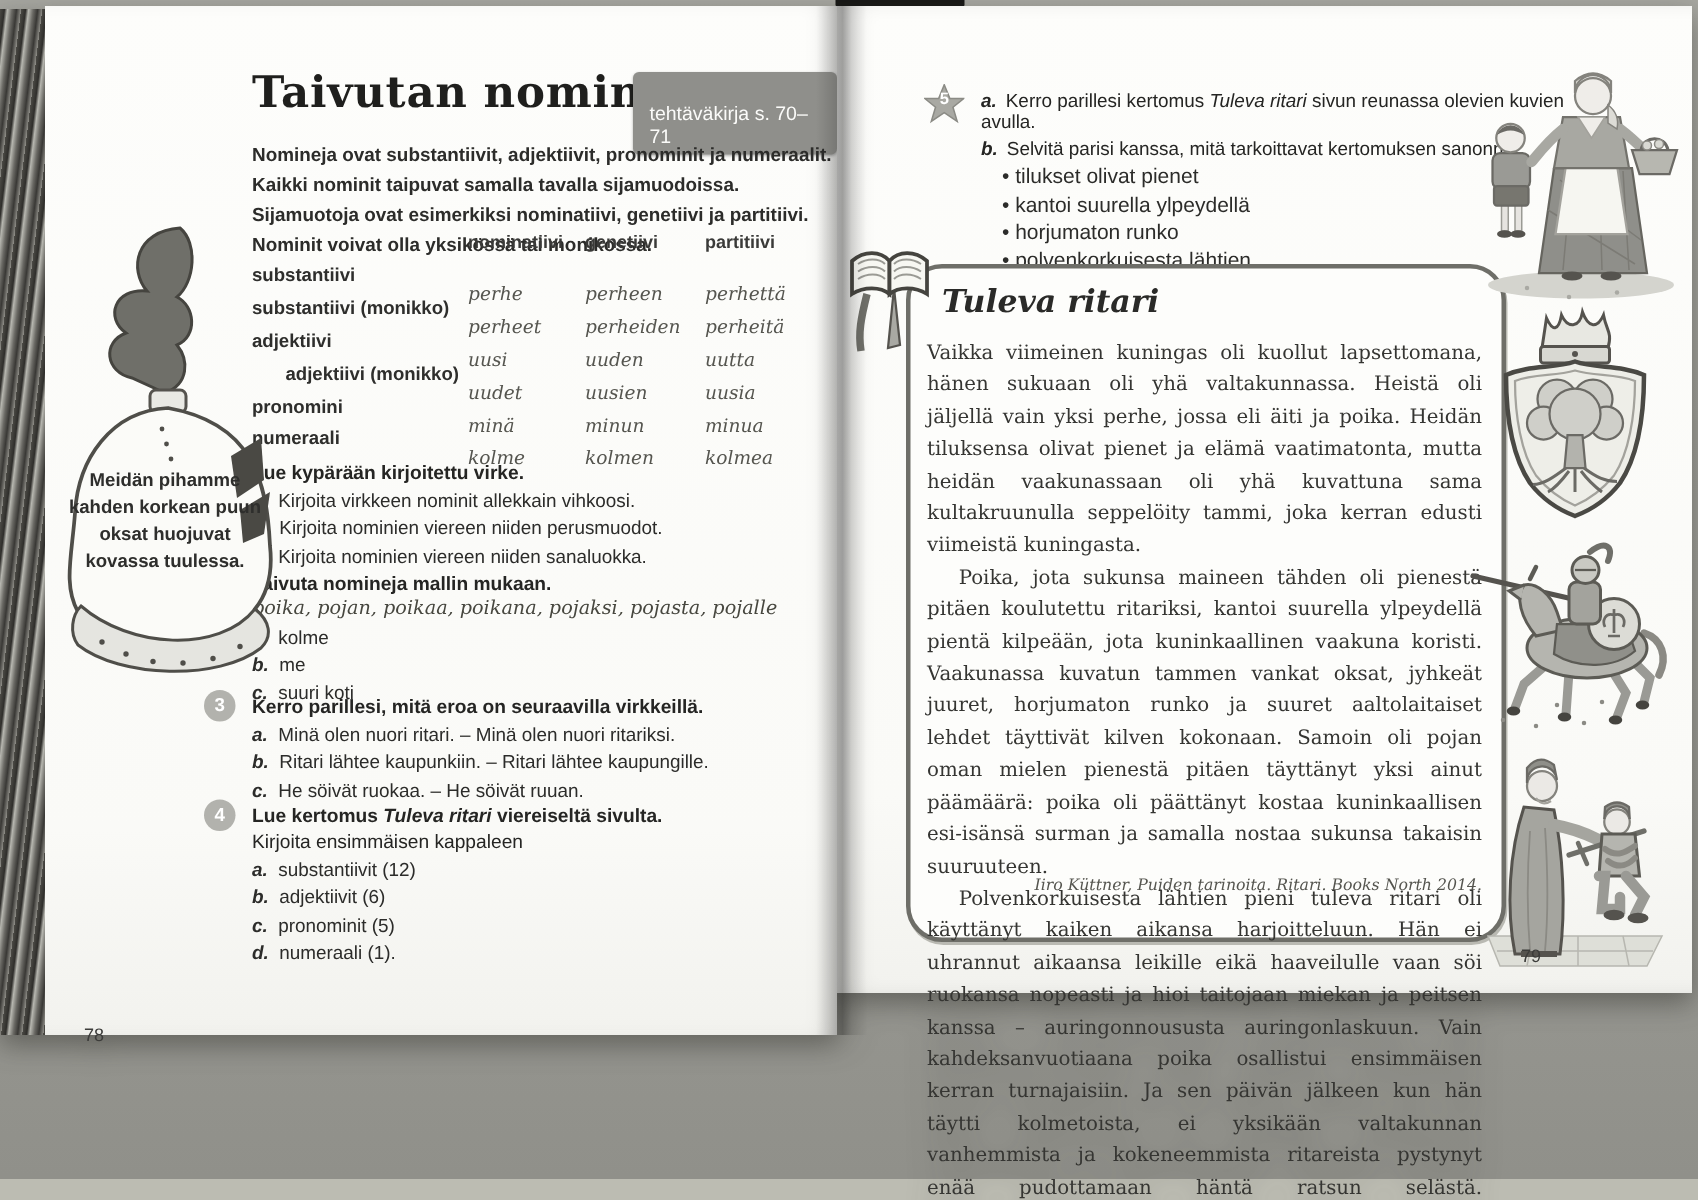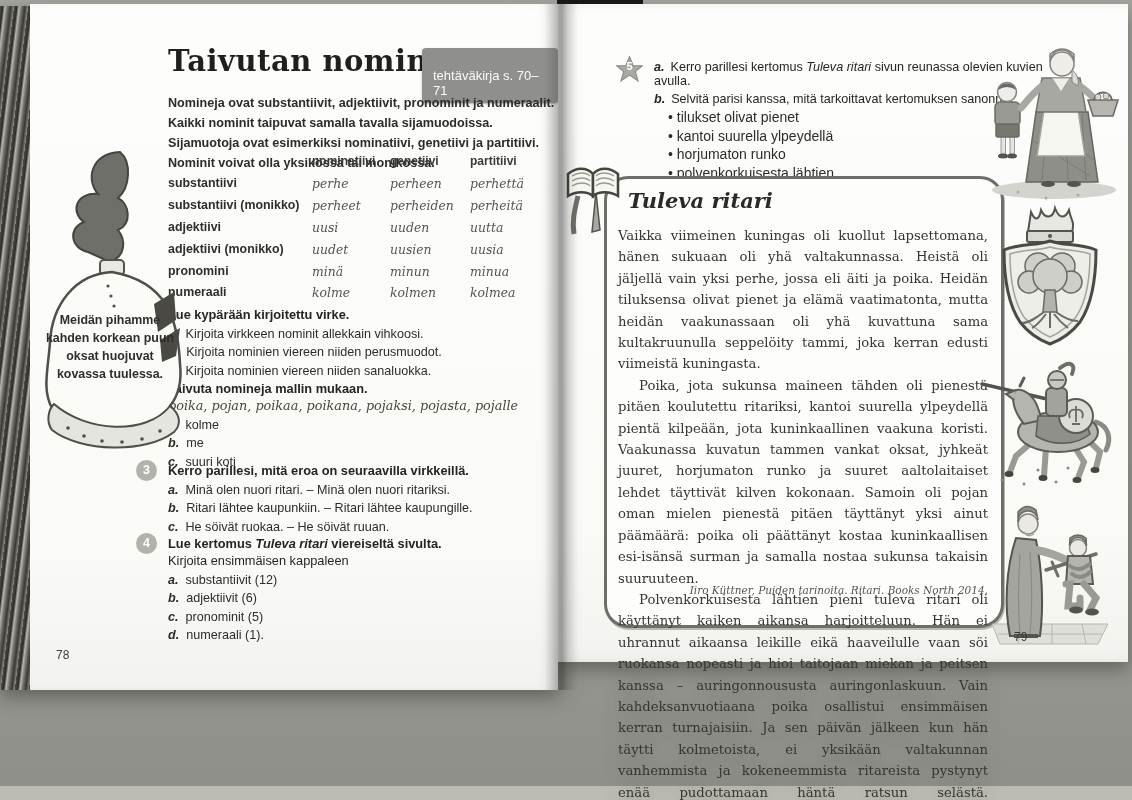--- a/index.html
+++ b/index.html
@@ -13,21 +13,21 @@
   #left-page{left:30px;top:0;width:528px;height:686px;box-shadow:inset -14px 0 18px -12px rgba(0,0,0,.25);}
   #right-page{left:558px;top:0;width:570px;height:658px;box-shadow:inset 16px 0 20px -12px rgba(0,0,0,.3);}
   #gutter{position:absolute;left:544px;top:0;width:34px;height:686px;background:linear-gradient(90deg,rgba(0,0,0,0) 0%,rgba(0,0,0,.16) 40%,rgba(0,0,0,.26) 52%,rgba(0,0,0,.10) 70%,rgba(0,0,0,0) 100%);pointer-events:none;}
   .abs{position:absolute;}
   
   #lp-title{left:138px;top:40px;font-family:"DejaVu Serif",serif;font-weight:700;font-size:29px;color:#1f1f1d;letter-spacing:.5px;}
   #lp-badge{left:392px;top:44px;background:#8f8f8b;color:#fbfbf9;font-size:13px;padding:20px 11px 5px;border-radius:4px;box-shadow:0 1px 2px rgba(0,0,0,.3);}
   #lp-intro{left:138px;top:90px;width:392px;font-size:12.6px;line-height:1.58;color:#2c2c2a;font-weight:600;}
   .thead{top:150px;font-size:12px;color:#3a3a38;font-weight:700;}
   .trow{font-size:12.4px;color:#2e2e2c;font-weight:600;}
-  .tword{font-family:"DejaVu Serif",serif;font-style:italic;font-weight:400;color:#55554f;}
+  .tword{font-family:"DejaVu Serif",serif;font-style:italic;font-weight:400;color:#55554f;margin-top:12px;}
   .c0{left:138px;width:138px;display:inline-block;}
   .c1{left:282px;position:absolute;}
   .c2{left:360px;position:absolute;}
   .c3{left:440px;position:absolute;}
   .exercise{left:138px;width:400px;}
   .ex-bullet{position:absolute;left:-32px;top:-3px;width:21px;height:21px;border-radius:50%;color:#fff;font-weight:700;font-size:12.5px;text-align:center;line-height:21px;}
   .bullet-dark{background:#4d4d49;}
   .bullet-light{background:#b2b2ad;}
   .ex-title{font-size:12.8px;color:#252523;font-weight:600;}
   .ex-example{font-family:"DejaVu Serif",serif;font-style:italic;font-size:12.8px;color:#47473f;margin-top:2px;}
@@ -92,21 +92,21 @@
           <span class="tword c2">perheiden</span>
           <span class="tword c3">perheitä</span>
         </div>
         <div class="abs trow" style="left:0;top:216px;width:528px;">
           <span class="abs c0" style="position:absolute;">adjektiivi</span>
           <span class="tword c1">uusi</span>
           <span class="tword c2">uuden</span>
           <span class="tword c3">uutta</span>
         </div>
         <div class="abs trow" style="left:0;top:238px;width:528px;">
-          <span class="abs c0" style="position:absolute;">adjektiivi (monikko)</span>
+          <span class="abs c0" style="position:absolute;text-align:right;">adjektiivi (monikko)</span>
           <span class="tword c1">uudet</span>
           <span class="tword c2">uusien</span>
           <span class="tword c3">uusia</span>
         </div>
         <div class="abs trow" style="left:0;top:260px;width:528px;">
           <span class="abs c0" style="position:absolute;">pronomini</span>
           <span class="tword c1">minä</span>
           <span class="tword c2">minun</span>
           <span class="tword c3">minua</span>
         </div>
@@ -173,21 +173,21 @@
           <path d="M130,160 L150,148 L152,176 L134,188 Z" fill="#4a4944"></path>
           <path d="M136,196 L156,184 L152,212 L138,218 Z" fill="#4a4944"></path>
 
           <circle cx="84" cy="142" r="1.6" fill="#4f4e49"></circle>
             <circle cx="87" cy="152" r="1.6" fill="#4f4e49"></circle>
             <circle cx="90" cy="162" r="1.6" fill="#4f4e49"></circle>
         </svg>
         <div id="helmet-text">Meidän pihamme kahden korkean puun oksat huojuvat kovassa tuulessa.</div>
       </div>
 
-      <div class="abs pagenum" style="left:26px;top:644px;text-align:center;">78</div>
+      <div class="abs pagenum" style="left:26px;top:679px;text-align:center;">78</div>
     </div>
 
     <div id="right-page" class="page">
 
       <div id="ex5" class="abs">
         <div id="ex5-star">
           <svg width="27" height="27" viewBox="0 0 26 26">
               <polygon points="13,0.5 16.6,9.3 25.5,9.3 18.6,14.9 21.3,24 13,18.4 4.7,24 7.4,14.9 0.5,9.3 9.4,9.3" fill="#a9a9a3" stroke="#8b8b85" stroke-width="1"></polygon>
             </svg>
           <span>5</span>

